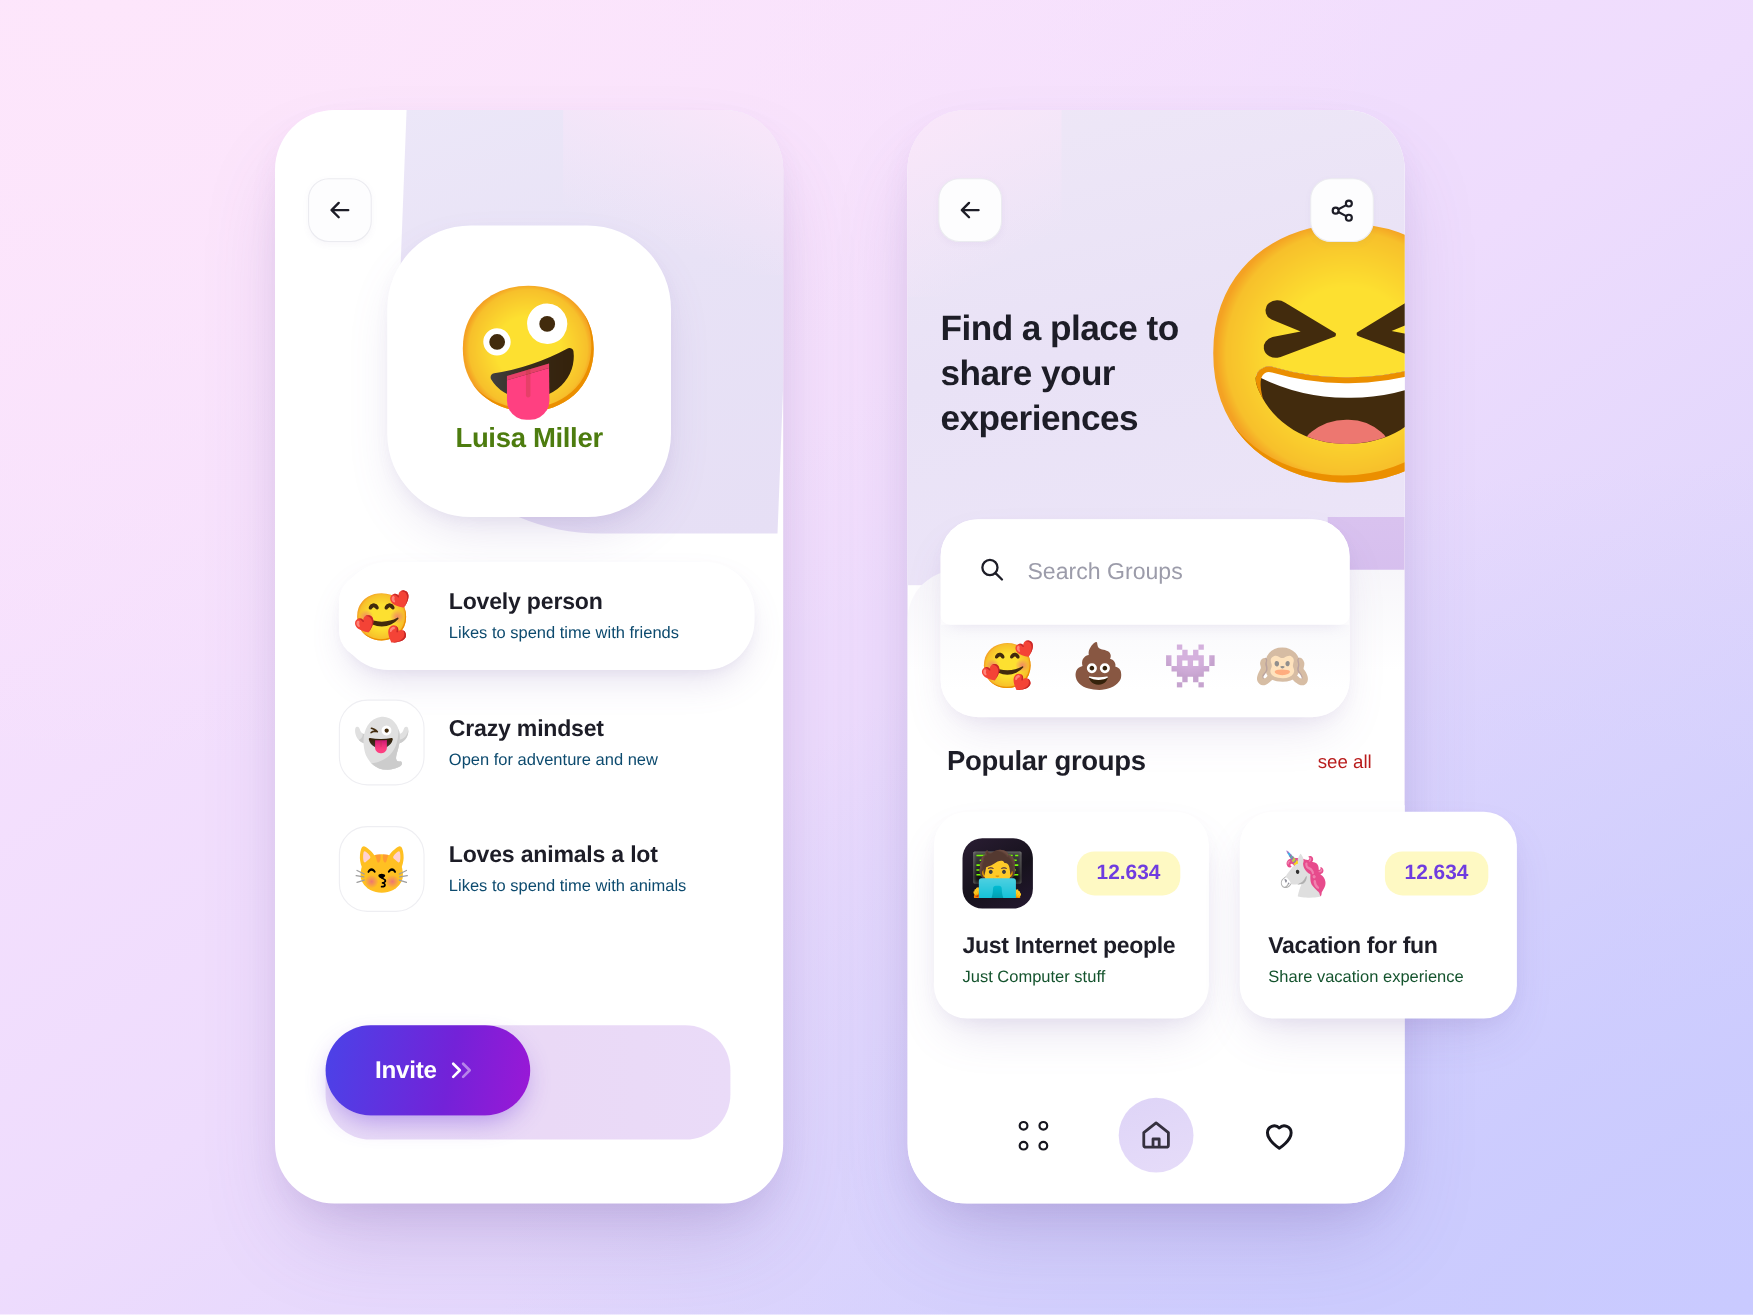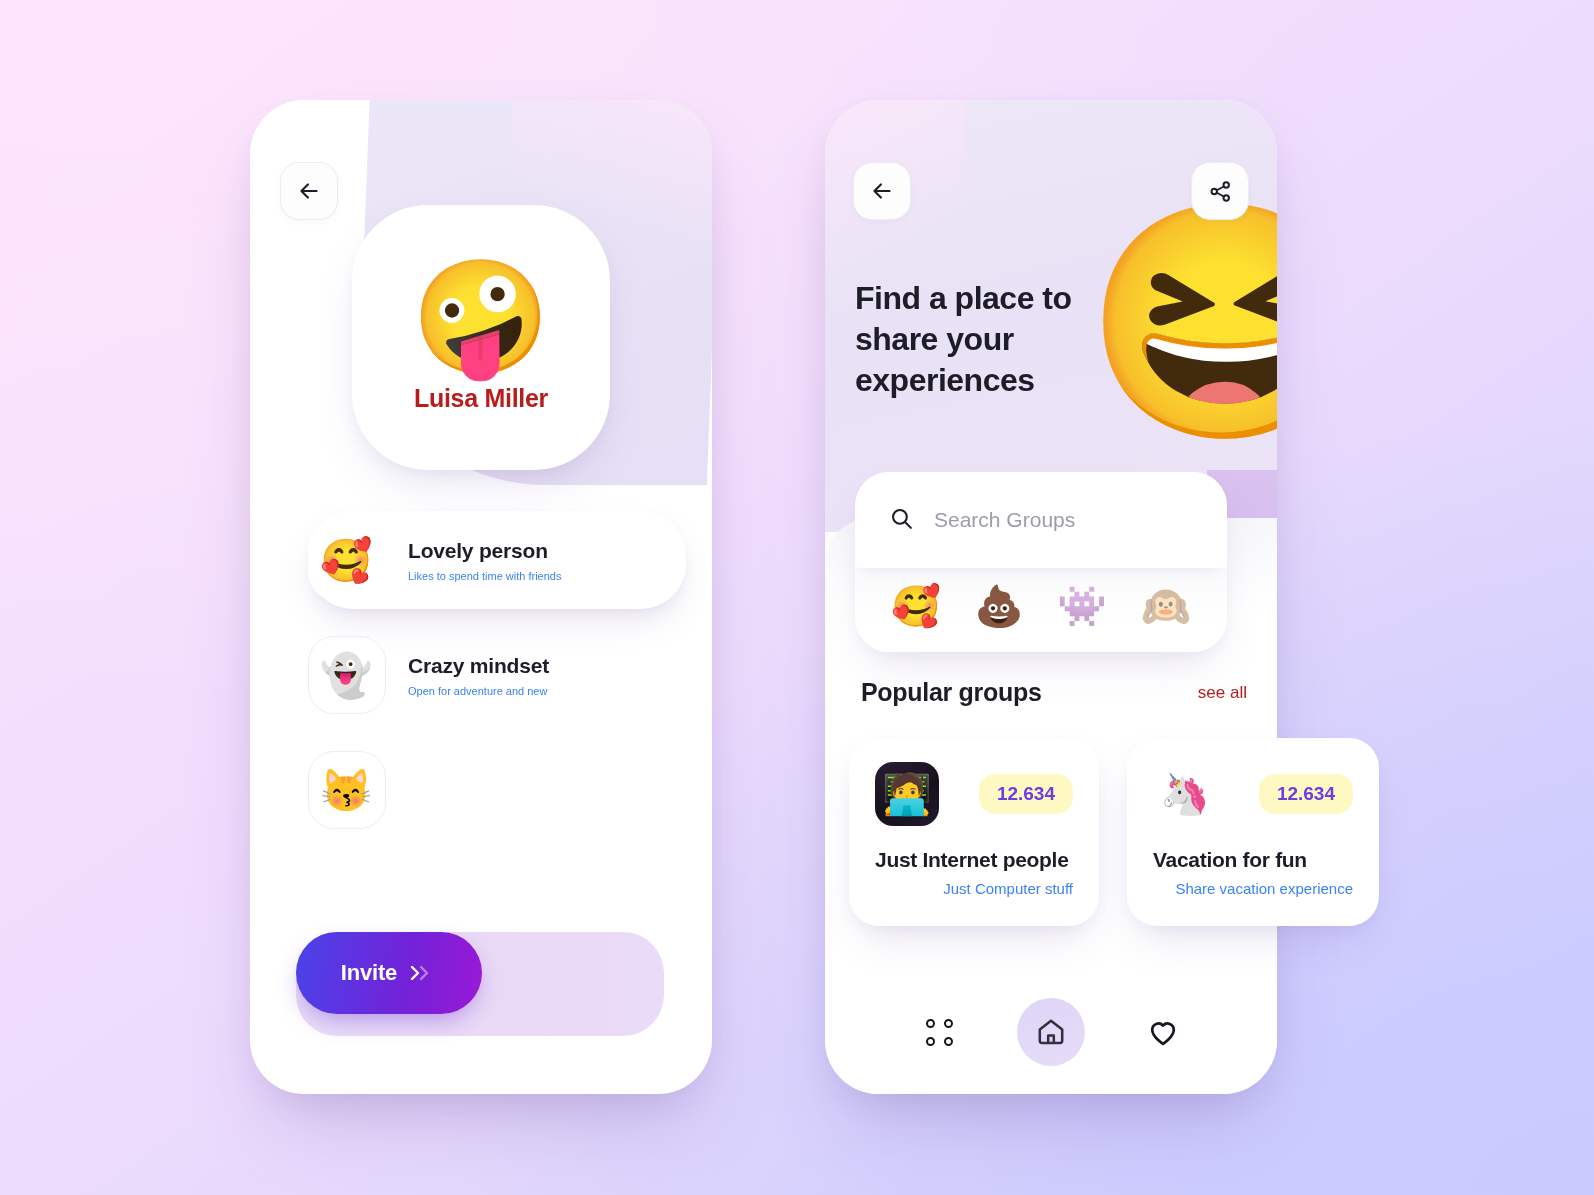--- a/index.html
+++ b/index.html
@@ -70,21 +70,21 @@
     background: #fff;
     border-radius: 76px;
     box-shadow: 0 20px 46px -12px rgba(122, 94, 168, 0.20),
                 0 6px 16px -6px rgba(122, 94, 168, 0.10);
     display: flex; flex-direction: column;
     align-items: center; justify-content: center;
     gap: 2px;
   }
   .profile-emoji { font-size: 112px; line-height: 1; }
   .profile-name {
-    font-size: 25px; font-weight: 700; color: #b91c1c;
+    font-size: 25px; font-weight: 700; color: #4d7c0f;
     letter-spacing: -0.3px; margin-top: 8px;
   }
 
   .trait-list { position: absolute; left: 0; right: 0; top: 415px; }
   .trait-row {
     position: relative;
     display: flex; align-items: center; gap: 22px;
     padding: 0 58px;
     height: 90px;
     margin-bottom: 25px;
@@ -108,21 +108,21 @@
     font-size: 42px;
     background: #fff;
     border: 1px solid #eeeef2;
   }
   .trait-row.active .trait-icon { border-color: transparent; }
   .trait-text { position: relative; z-index: 1; }
   .trait-title {
     font-size: 21px; font-weight: 700; color: #1d1d27;
     letter-spacing: -0.2px; margin-bottom: 7px;
   }
-  .trait-sub { font-size: 11px; color: #3b82f6; }
+  .trait-sub { font-size: 15px; color: #0c4a6e; }
 
   .invite-wrap {
     position: absolute;
     left: 46px; top: 832px;
     width: 368px; height: 104px;
     border-radius: 41px;
     background: linear-gradient(90deg, #e9ddf7 0%, #ead9f6 55%, #eadbf8 100%);
   }
   .invite-btn {
     position: absolute; left: 0; top: 0;
@@ -232,21 +232,21 @@
   .gc-count {
     padding: 9px 18px; border-radius: 16px;
     background: #fef9c3;
     font-size: 19px; font-weight: 600; color: #6f3ce0;
   }
   .gc-name {
     margin-top: 22px;
     font-size: 21px; font-weight: 700; color: #1d1d27; letter-spacing: -0.3px;
     white-space: nowrap;
   }
-  .gc-sub { margin-top: 8px; font-size: 15px; color: #3b82f6; white-space: nowrap; text-align: right; }
+  .gc-sub { margin-top: 8px; font-size: 15px; color: #14532d; white-space: nowrap; }
 
   .bottom-nav {
     position: absolute; left: 0; right: 0; bottom: 28px;
     display: flex; align-items: center; justify-content: space-around;
     padding: 0 58px;
   }
   .nav-item {
     width: 68px; height: 68px; border-radius: 50%;
     display: flex; align-items: center; justify-content: center;
     cursor: pointer;
@@ -298,20 +298,24 @@
           </div>
           <div class="trait-text">
             <div class="trait-title">Crazy mindset</div>
             <div class="trait-sub">Open for adventure and new</div>
           </div>
         </div>
 
         <div class="trait-row">
           <div class="trait-icon">
             <span>😽</span>
+          </div>
+          <div class="trait-text">
+            <div class="trait-title">Loves animals a lot</div>
+            <div class="trait-sub">Likes to spend time with animals</div>
           </div>
         </div>
 
       </div>
 
       <div class="invite-wrap">
         <div class="invite-btn">
           <span class="invite-label">Invite</span>
           <span class="invite-chevrons">
             <svg width="30" height="20" viewBox="0 0 30 20" fill="none">

